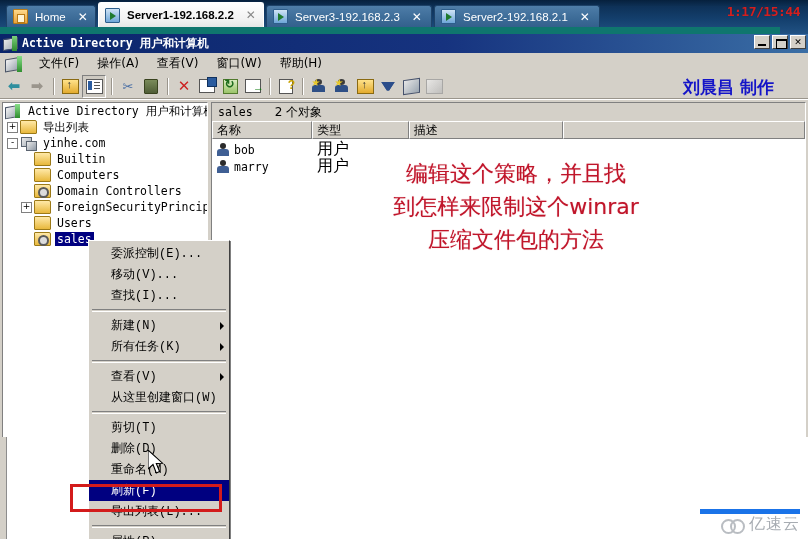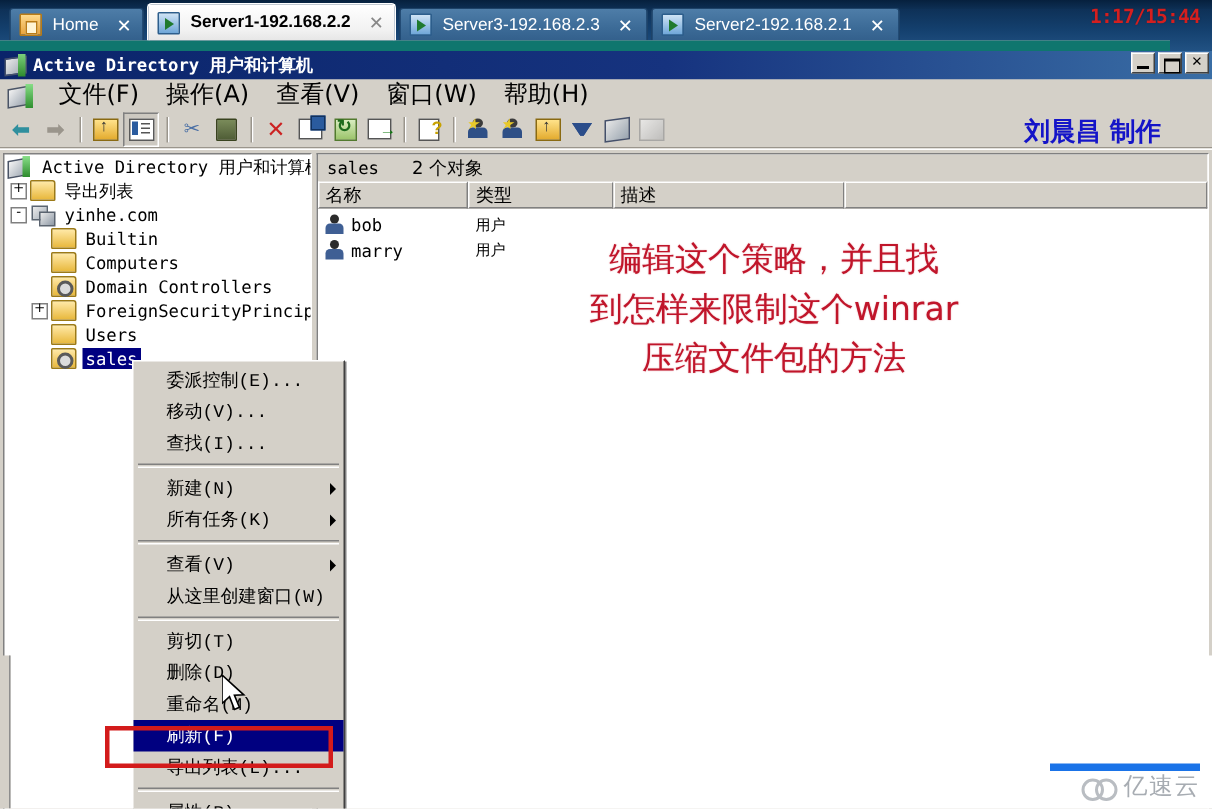--- a/index.html
+++ b/index.html
@@ -114,21 +114,21 @@
   #menubar .mlogo:before{
     content:"";position:absolute;left:1px;top:3px;width:15px;height:11px;
     background:linear-gradient(135deg,#f2f2f2,#8e99a6);
     border:1px solid #4a5466;transform:skewY(-10deg);
   }
   #menubar .mlogo:after{
     content:"";position:absolute;left:13px;top:1px;width:5px;height:16px;
     background:linear-gradient(to bottom,#86dd86,#2f8f2f);
   }
   .menuitem{
-    font-size:16px;color:#000;padding:2px 9px;white-space:nowrap;
+    font-size:12px;color:#000;padding:2px 9px;white-space:nowrap;
     font-family:"DejaVu Sans", sans-serif;
   }
   
   #toolbar{
     position:absolute;left:0;top:40px;width:808px;height:25px;
     background:#d4d0c8;border-bottom:1px solid #9a958c;
     display:flex;align-items:center;padding-left:3px;box-sizing:border-box;
   }
   .tbtn{
     width:22px;height:21px;margin-right:1px;position:relative;
@@ -255,21 +255,21 @@
   .lvrow{
     position:absolute;left:0;height:17px;display:flex;align-items:center;
     font-size:11.5px;font-family:"DejaVu Sans Mono", monospace;
   }
   .lvuico{
     width:14px;height:13px;position:relative;margin:0 4px 0 4px;flex:0 0 auto;
   }
   .lvuico:before{content:"";position:absolute;left:4px;top:0;width:6px;height:6px;border-radius:50%;background:#2b2b2b;}
   .lvuico:after{content:"";position:absolute;left:1px;top:6px;width:12px;height:7px;background:#3f5f94;border-radius:3px 3px 0 0;}
   .lvcell{overflow:hidden;white-space:nowrap;}
-  .lvcell.type{font-family:Liberation Sans, sans-serif;font-size:10px;}
+  .lvcell.type{font-family:Liberation Sans, sans-serif;font-size:16px;}
   
   #annot{
     position:absolute;left:336px;top:157px;width:360px;z-index:25;
     color:#c0152a;font-size:22px;line-height:33px;text-align:center;
     font-family:"DejaVu Sans", sans-serif;font-weight:normal;
     text-shadow:0 0 1px rgba(192,21,42,.4);pointer-events:none;
   }
   #annot div{white-space:nowrap;}
   
   #ctxmenu{

